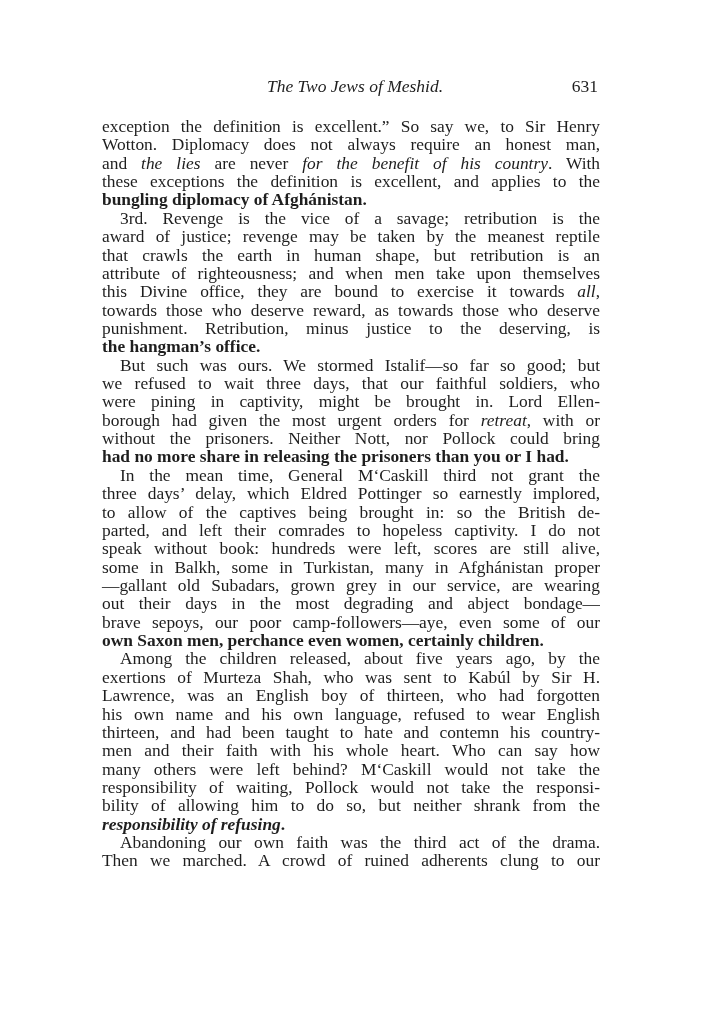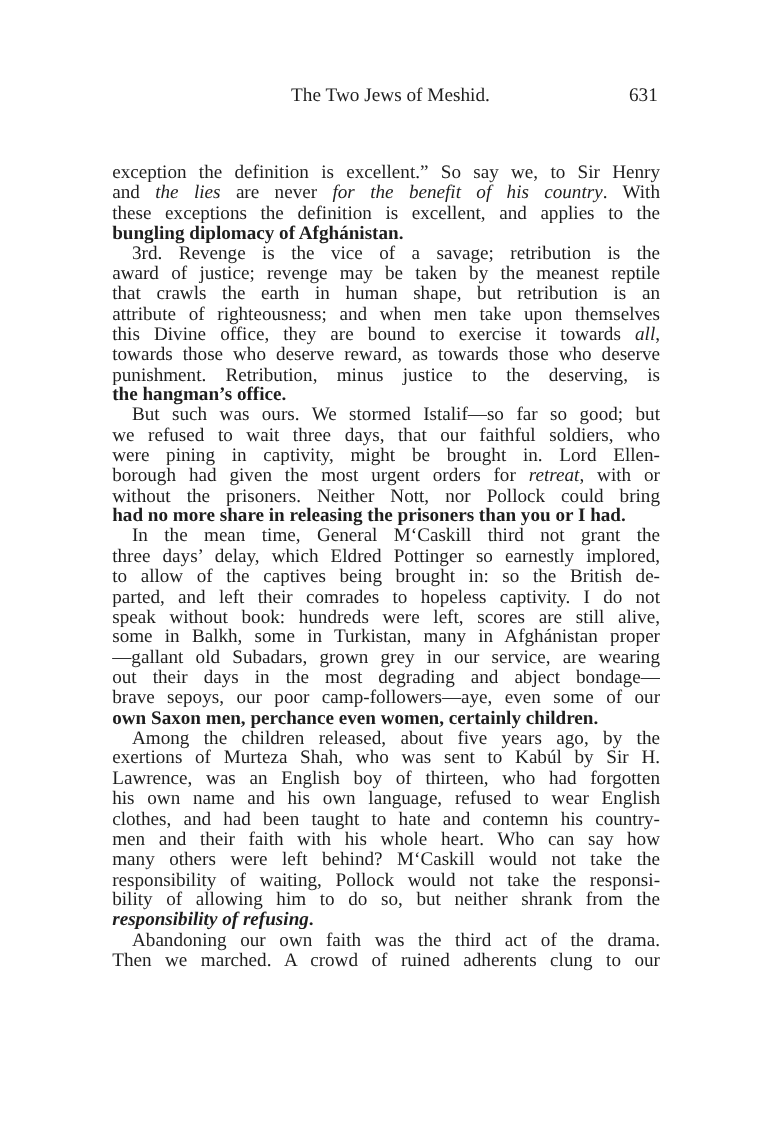--- a/index.html
+++ b/index.html
@@ -8,46 +8,47 @@
       position: absolute; left: 102px; top: 0; width: 498px;
       font-family: "Liberation Serif", "DejaVu Serif", serif;
       color: #1e1e1e;
     }
     .running-head {
       position: absolute; top: 76px; left: 0; width: 498px; height: 22px;
       font-size: 17.5px;
     }
     .running-title {
       position: absolute; left: 0; width: 498px; text-align: center;
-      padding-left: 8px; box-sizing: border-box;
+      font-style: italic; padding-left: 8px; box-sizing: border-box;
     }
     .page-number { position: absolute; right: 2px; }
     .body-text {
       position: absolute; top: 117px; left: 0; width: 498px;
-      font-size: 17.4px; line-height: 18.36px; margin-top: 30px;
+      font-size: 17.4px; line-height: 18.36px;
     }
     .line {
       display: block; white-space: nowrap; height: 18.36px;
       text-align: justify; text-align-last: justify;
     }
     .line.last { text-align-last: left; font-weight: bold; }
     .line.indent { padding-left: 18px; box-sizing: border-box; }
     .it { font-style: italic; }
   </style>
 </head>
 <body>
 
 <div class="page">
   <div class="running-head">
     <span class="running-title">The Two Jews of Meshid.</span>
     <span class="page-number">631</span>
   </div>
   <div class="body-text" id="body-text">
       <div>
         <span class="line">exception the definition is excellent.” So say we, to Sir Henry</span>
+        <span class="line">Wotton. Diplomacy does not always require an honest man,</span>
         <span class="line">and <span class="it">the lies</span> are never <span class="it">for the benefit of his country</span>. With</span>
         <span class="line">these exceptions the definition is excellent, and applies to the</span>
         <span class="line last">bungling diplomacy of Afghánistan.</span>
       </div>
       <div>
         <span class="line indent">3rd. Revenge is the vice of a savage; retribution is the</span>
         <span class="line">award of justice; revenge may be taken by the meanest reptile</span>
         <span class="line">that crawls the earth in human shape, but retribution is an</span>
         <span class="line">attribute of righteousness; and when men take upon themselves</span>
         <span class="line">this Divine office, they are bound to exercise it towards <span class="it">all</span>,</span>
@@ -73,21 +74,21 @@
         <span class="line">—gallant old Subadars, grown grey in our service, are wearing</span>
         <span class="line">out their days in the most degrading and abject bondage—</span>
         <span class="line">brave sepoys, our poor camp-followers—aye, even some of our</span>
         <span class="line last">own Saxon men, perchance even women, certainly children.</span>
       </div>
       <div>
         <span class="line indent">Among the children released, about five years ago, by the</span>
         <span class="line">exertions of Murteza Shah, who was sent to Kabúl by Sir H.</span>
         <span class="line">Lawrence, was an English boy of thirteen, who had forgotten</span>
         <span class="line">his own name and his own language, refused to wear English</span>
-        <span class="line">clothes, and had been taught to hate and contemn his country-</span>
+        <span class="line">thirteen, and had been taught to hate and contemn his country-</span>
         <span class="line">men and their faith with his whole heart. Who can say how</span>
         <span class="line">many others were left behind? M‘Caskill would not take the</span>
         <span class="line">responsibility of waiting, Pollock would not take the responsi-</span>
         <span class="line">bility of allowing him to do so, but neither shrank from the</span>
         <span class="line last"><span class="it">responsibility of refusing</span>.</span>
       </div>
       <div>
         <span class="line indent">Abandoning our own faith was the third act of the drama.</span>
         <span class="line">Then we marched. A crowd of ruined adherents clung to our</span>
       </div>

